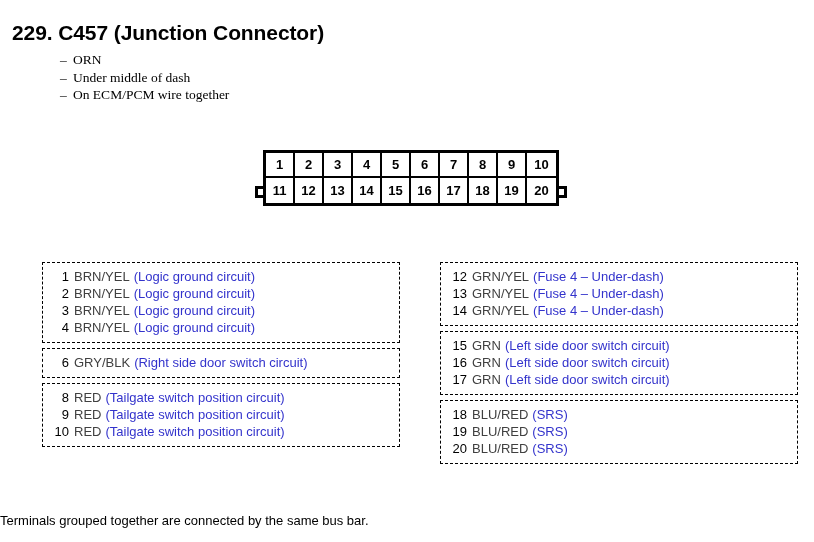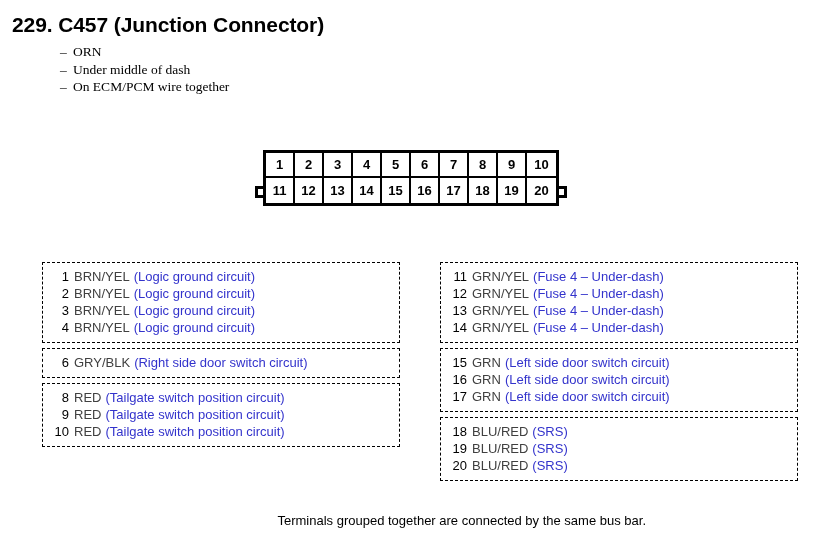--- a/index.html
+++ b/index.html
@@ -13,21 +13,21 @@
     position: relative;
     font-family: "Liberation Sans", sans-serif;
     color: #000000;
     overflow: hidden;
   }
 
   
   #header-block {
     position: absolute;
     left: 12px;
-    top: 12px;
+    top: 20px;
     width: 600px;
   }
   #page-title {
     font-size: 21px;
     font-weight: bold;
     letter-spacing: -0.1px;
     line-height: 26px;
     white-space: nowrap;
   }
   #subtitle-list {
@@ -122,21 +122,21 @@
   }
   .pin-color { color: #404040; }
   .pin-desc  { margin-left: 4px; }
 
   
   #footer-note {
     position: absolute;
     top: 513px;
     left: 0;
     width: 646px;
-    text-align: right;
+    text-align: left;
     font-size: 13px;
   }
 </style>
 </head>
 <body>
 
 <div id="header-block">
   <div id="page-title">229. C457 (Junction Connector)</div>
   <ul id="subtitle-list">
       <li><span class="bullet-dash">–</span><span>ORN</span></li>
@@ -187,21 +187,20 @@
       <div class="pin-row"><span class="pin-num">6</span><span class="pin-color">GRY/BLK</span><span class="pin-desc" style="color: rgb(51, 51, 204);">(Right side door switch circuit)</span></div>
     </div>
     <div class="pin-group">
       <div class="pin-row"><span class="pin-num">8</span><span class="pin-color">RED</span><span class="pin-desc" style="color: rgb(51, 51, 204);">(Tailgate switch position circuit)</span></div>
       <div class="pin-row"><span class="pin-num">9</span><span class="pin-color">RED</span><span class="pin-desc" style="color: rgb(51, 51, 204);">(Tailgate switch position circuit)</span></div>
       <div class="pin-row"><span class="pin-num">10</span><span class="pin-color">RED</span><span class="pin-desc" style="color: rgb(51, 51, 204);">(Tailgate switch position circuit)</span></div>
     </div>
   </div>
 <div class="pin-column" id="pin-column-right">
     <div class="pin-group">
-      <div class="pin-row"><span class="pin-num">11</span><span class="pin-color">GRN/YEL</span><span class="pin-desc" style="color: rgb(51, 51, 204);">(Fuse 4 – Under-dash)</span></div>
       <div class="pin-row"><span class="pin-num">12</span><span class="pin-color">GRN/YEL</span><span class="pin-desc" style="color: rgb(51, 51, 204);">(Fuse 4 – Under-dash)</span></div>
       <div class="pin-row"><span class="pin-num">13</span><span class="pin-color">GRN/YEL</span><span class="pin-desc" style="color: rgb(51, 51, 204);">(Fuse 4 – Under-dash)</span></div>
       <div class="pin-row"><span class="pin-num">14</span><span class="pin-color">GRN/YEL</span><span class="pin-desc" style="color: rgb(51, 51, 204);">(Fuse 4 – Under-dash)</span></div>
     </div>
     <div class="pin-group">
       <div class="pin-row"><span class="pin-num">15</span><span class="pin-color">GRN</span><span class="pin-desc" style="color: rgb(51, 51, 204);">(Left side door switch circuit)</span></div>
       <div class="pin-row"><span class="pin-num">16</span><span class="pin-color">GRN</span><span class="pin-desc" style="color: rgb(51, 51, 204);">(Left side door switch circuit)</span></div>
       <div class="pin-row"><span class="pin-num">17</span><span class="pin-color">GRN</span><span class="pin-desc" style="color: rgb(51, 51, 204);">(Left side door switch circuit)</span></div>
     </div>
     <div class="pin-group">

